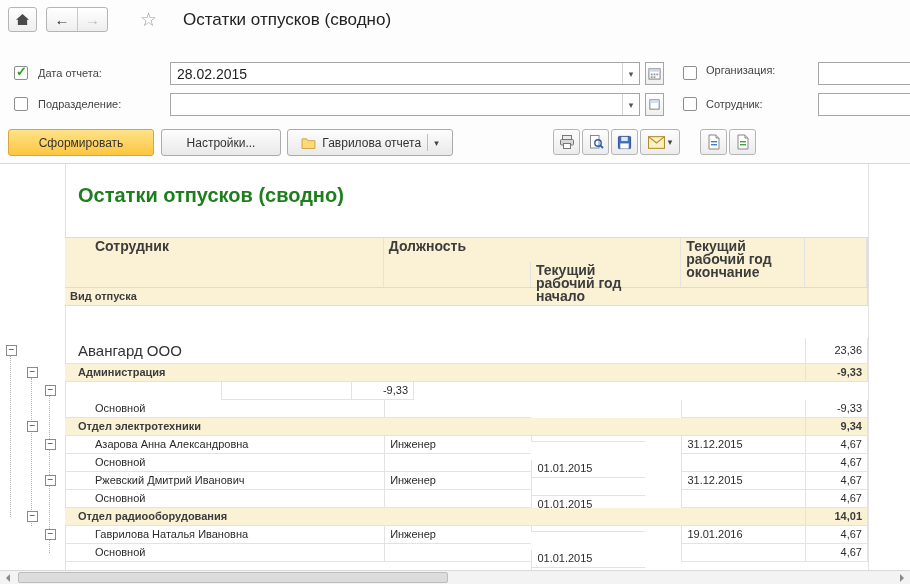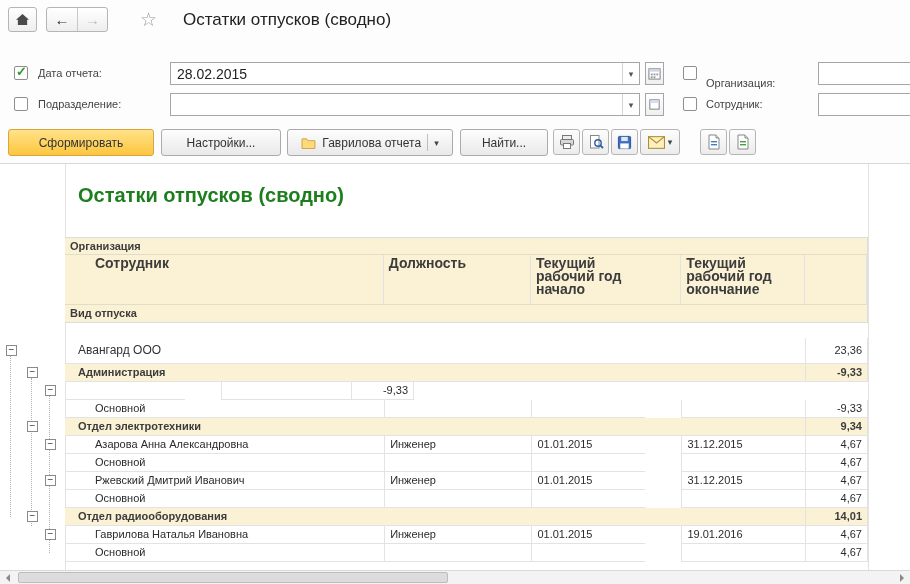--- a/index.html
+++ b/index.html
@@ -68,25 +68,25 @@
   .rows { position:absolute; left:0; top:174px; width:868px; }
   .tline { position:absolute; width:0; border-left:1px dotted #b0b0b0; }
   .trow { display:flex; height:18px; line-height:17px; position:relative; width:868px; }
   .trow.org { height:26px; line-height:25px; }
   .gut { width:65px; flex:none; position:relative; }
   .exp { position:absolute; top:50%; margin-top:-6px; width:11px; height:11px; border:1px solid #8a8a8a; background:#fff;
          font-size:10px; line-height:8px; text-align:center; color:#333; }
   .exp.l0 { left:6px; } .exp.l1 { left:27px; } .exp.l2 { left:45px; }
   .cell { border-bottom:1px solid #e3e3e3; overflow:hidden; white-space:nowrap; height:100%; }
   .c-span { width:740px; padding-left:13px; }
-  .trow.org .c-span { font-size:12px; color:#333; }
+  .trow.org .c-span { font-size:15px; color:#333; }
   .trow.group .cell { background:var(--header-beige,#fbf2d6); font-weight:bold; color:#3c3c3c; }
   .c-name { width:335px; padding-left:30px; }
   .c-pos { width:155px; padding-left:5px; border-left:1px solid #e3e3e3; }
-  .c-start { width:120px; padding-left:5px; border-left:1px solid #e3e3e3; }
+  .c-start { width:120px; padding-left:5px; border-left:1px solid #e3e3e3;margin-top:24px; }
   .c-end { width:130px; padding-left:5px; border-left:1px solid #e3e3e3;margin-left:36px; }
   .c-val { width:63px; flex:none; text-align:right; padding-right:5px; border-left:1px solid #e3e3e3; border-right:1px solid #e3e3e3; }
 
   
   .hscroll { position:absolute; left:0; bottom:0; width:910px; height:14px; background:#f3f3f3; border-top:1px solid #d9d9d9; }
   .sarrow { position:absolute; top:0; width:16px; height:13px; display:flex; align-items:center; justify-content:center; }
   .sarrow.left { left:0; } .sarrow.right { right:0; }
   .sarrow.left::after { content:""; border:4px solid transparent; border-right-color:#8a8a8a; margin-left:-4px; }
   .sarrow.right::after { content:""; border:4px solid transparent; border-left-color:#8a8a8a; margin-right:-4px; }
   .sthumb { position:absolute; left:18px; top:1px; width:430px; height:11px; background:#dcdcdc; border:1px solid #bdbdbd; border-radius:2px; }
@@ -125,21 +125,21 @@
       <g fill="#9a9a9a">
           <rect x="3" y="7" width="2" height="2"></rect>
           <rect x="6" y="7" width="2" height="2"></rect>
           <rect x="9" y="7" width="2" height="2"></rect>
           <rect x="3" y="10" width="2" height="2"></rect>
           <rect x="6" y="10" width="2" height="2"></rect>
         </g>
     </svg>
   </span>
   <span class="cb" style="left:683px;top:66px"></span>
-  <span class="flabel" style="left:706px;top:71px">Организация:</span>
+  <span class="flabel" style="left:706px;top:58px">Организация:</span>
   <div class="combo" style="left:818px;top:62px;width:95px">
     <input value="" style="">
   </div>
 
   <span class="cb" style="left:14px;top:97px"></span>
   <span class="flabel" style="left:38px;top:92px">Подразделение:</span>
   <div class="combo" style="left:170px;top:93px;width:470px">
     <input value="" style="">
     <span class="ddb">▾</span>
   </div>
@@ -162,23 +162,20 @@
     <span>Настройки...</span>
   </button>
   <button class="btn" style="left:287px;width:166px">
     <svg width="15" height="12" viewBox="0 0 16 13">
       <path d="M1 2 h5 l1.5 2 H15 v8.5 H1 z" fill="#ffd978" stroke="#c9a23f"></path>
     </svg>
     <span>Гаврилова отчета</span>
     <span class="vsep"></span>
     <span class="dda">▾</span>
   </button>
-  <button class="btn" style="left:460px;width:88px">
-    <span>Найти...</span>
-  </button>
 
   <span class="ibtn" style="left:553px">
     <svg width="16" height="16" viewBox="0 0 16 16">
       <rect x="3.5" y="1.5" width="9" height="4" fill="#ececec" stroke="#777"></rect>
       <rect x="1.5" y="5.5" width="13" height="5.5" rx="1" fill="#d7d7d7" stroke="#777"></rect>
       <rect x="4.5" y="9.5" width="7" height="5" fill="#fff" stroke="#777"></rect>
     </svg>
   </span>
   <span class="ibtn" style="left:582px">
     <svg width="16" height="16" viewBox="0 0 16 16">
@@ -218,23 +215,20 @@
     </svg>
   </span>
 
   <div class="report">
     <i class="vguide" style="left:65px"></i>
     <i class="vguide" style="left:868px"></i>
 
     <div class="rtitle">Остатки отпусков (сводно)</div>
 
     <div class="rheader">
-      <div class="hrow">
-        <span class="ht">Организация</span>
-      </div>
       <div class="hrow hcols">
         <div class="hc c-name">Сотрудник</div>
         <div class="hc c-pos">Должность</div>
         <div class="hc c-start">Текущий рабочий год начало</div>
         <div class="hc c-end">Текущий рабочий год окончание</div>
         <div class="hc c-val"></div>
       </div>
       <div class="hrow">
         <span class="ht">Вид отпуска</span>
       </div>

